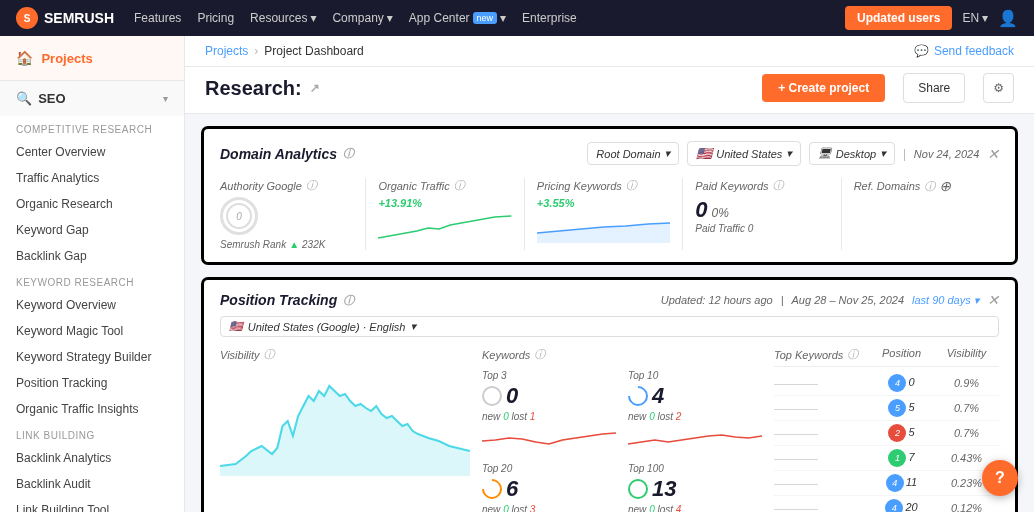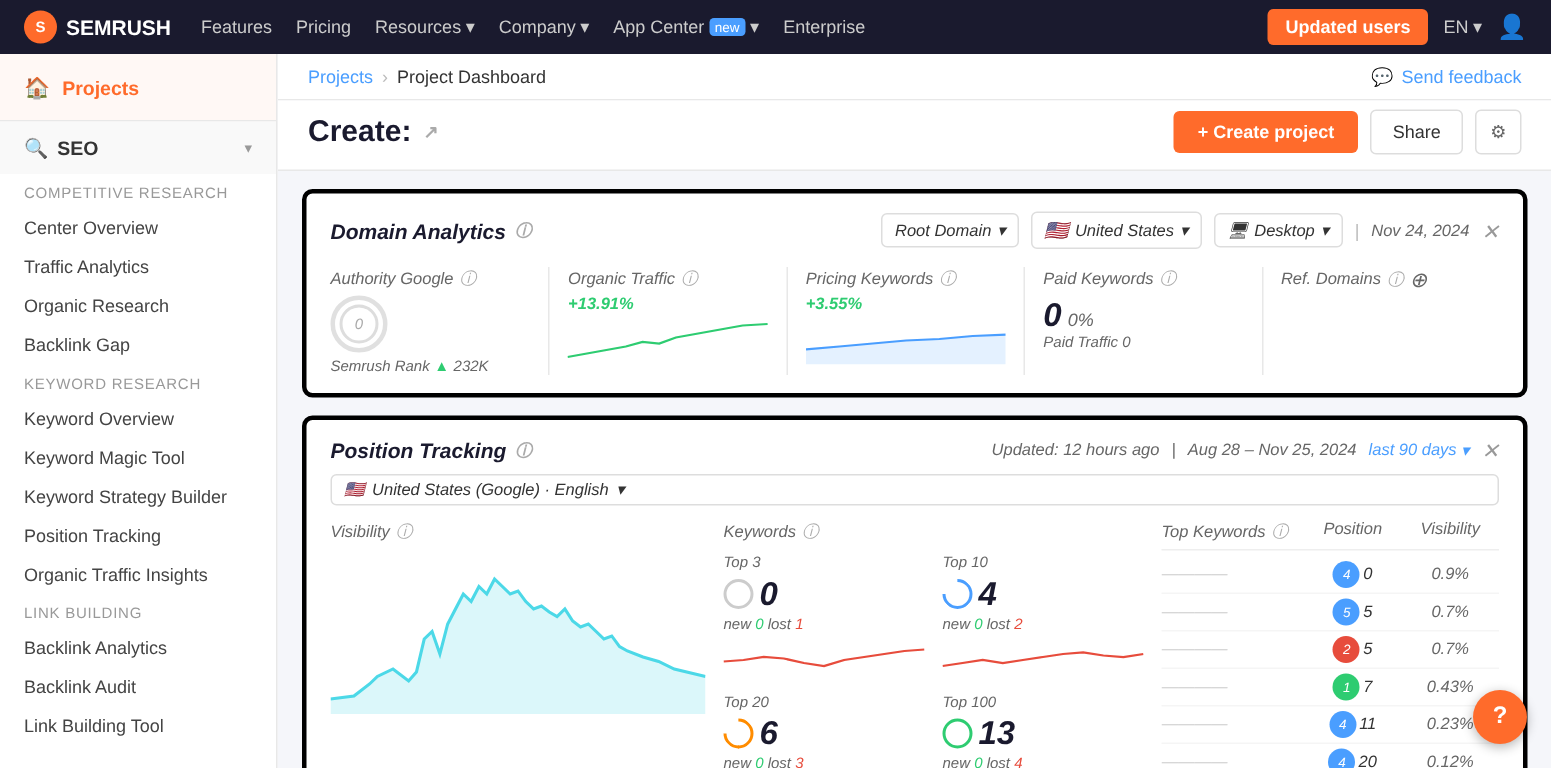--- a/index.html
+++ b/index.html
@@ -37,21 +37,21 @@
     
     .breadcrumb-bar { background: #fff; padding: 8px 20px; border-bottom: 1px solid #e8e8e8; display: flex; align-items: center; justify-content: space-between; }
     .breadcrumb { display: flex; align-items: center; gap: 6px; font-size: 12px; color: #666; }
     .breadcrumb .sep { color: #bbb; }
     .breadcrumb .current { color: #333; font-weight: 500; }
     .send-feedback { display: flex; align-items: center; gap: 5px; color: #4a9eff; font-size: 12px; cursor: pointer; }
 
     
     .project-title-bar { background: #fff; padding: 6px 20px 10px; border-bottom: 1px solid #e8e8e8; display: flex; align-items: center; justify-content: space-between; }
     .project-title { font-size: 20px; font-weight: 700; color: #1a1a2e; display: flex; align-items: center; gap: 8px; }
-    .project-title-actions { display: flex; align-items: center; gap: 8px; }
+    .project-title-actions { display: flex; align-items: center; gap: 18px; }
     .create-btn { background: #ff6b2b; color: #fff; border: none; padding: 7px 16px; border-radius: 4px; font-size: 12px; cursor: pointer; font-weight: 600; display: flex; align-items: center; gap: 5px; }
     .share-btn { background: #fff; color: #333; border: 1px solid #ddd; padding: 7px 14px; border-radius: 4px; font-size: 12px; cursor: pointer; }
     .settings-btn { background: #fff; color: #666; border: 1px solid #ddd; padding: 7px 9px; border-radius: 4px; font-size: 12px; cursor: pointer; }
     .external-link-icon { color: #aaa; font-size: 12px; cursor: pointer; }
 
     
     .cards-area { padding: 12px 16px; display: flex; flex-direction: column; gap: 12px; }
 
     
     .card { background: #fff; border-radius: 7px; border: 3px solid #000000; padding: 12px 16px; font-style: italic; }
@@ -162,20 +162,21 @@
         <span style="font-size:13px;">🔍</span>
         <span>SEO</span>
       </span>
       <span class="chevron">▾</span>
     </div>
 
     <div class="sidebar-section-label">COMPETITIVE RESEARCH</div>
     <div class="sidebar-item">Center Overview</div>
     <div class="sidebar-item">Traffic Analytics</div>
     <div class="sidebar-item">Organic Research</div>
+    <div class="sidebar-item">Keyword Gap</div>
     <div class="sidebar-item">Backlink Gap</div>
 
     <div class="sidebar-section-label">KEYWORD RESEARCH</div>
     <div class="sidebar-item">Keyword Overview</div>
     <div class="sidebar-item">Keyword Magic Tool</div>
     <div class="sidebar-item">Keyword Strategy Builder</div>
     <div class="sidebar-item">Position Tracking</div>
     <div class="sidebar-item">Organic Traffic Insights</div>
 
     <div class="sidebar-section-label">LINK BUILDING</div>
@@ -194,21 +195,21 @@
         <span class="current">Project Dashboard</span>
       </div>
       <div class="send-feedback">
         <span>💬</span>
         <span>Send feedback</span>
       </div>
     </div>
 
     <div class="project-title-bar">
       <div class="project-title">
-        <span>Create:</span>
+        <span>Research:</span>
         <span class="external-link-icon">↗</span>
       </div>
       <div class="project-title-actions">
         <button class="create-btn">+ Create project</button>
         <button class="share-btn">Share</button>
         <button class="settings-btn">⚙</button>
       </div>
     </div>
 
     <div class="cards-area">

